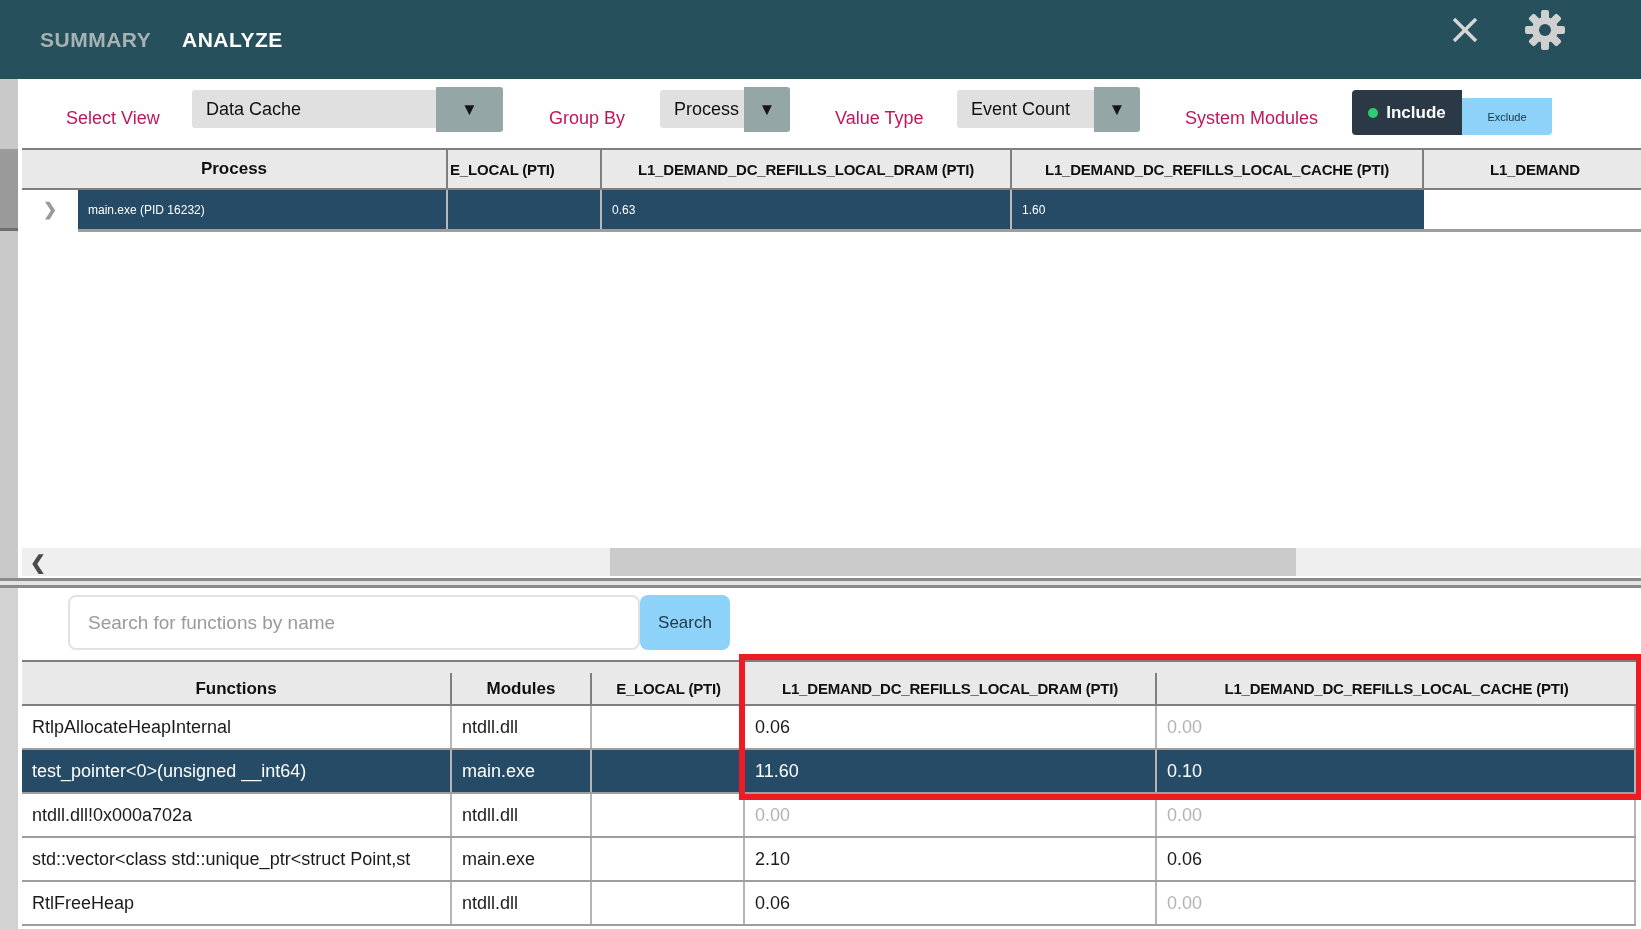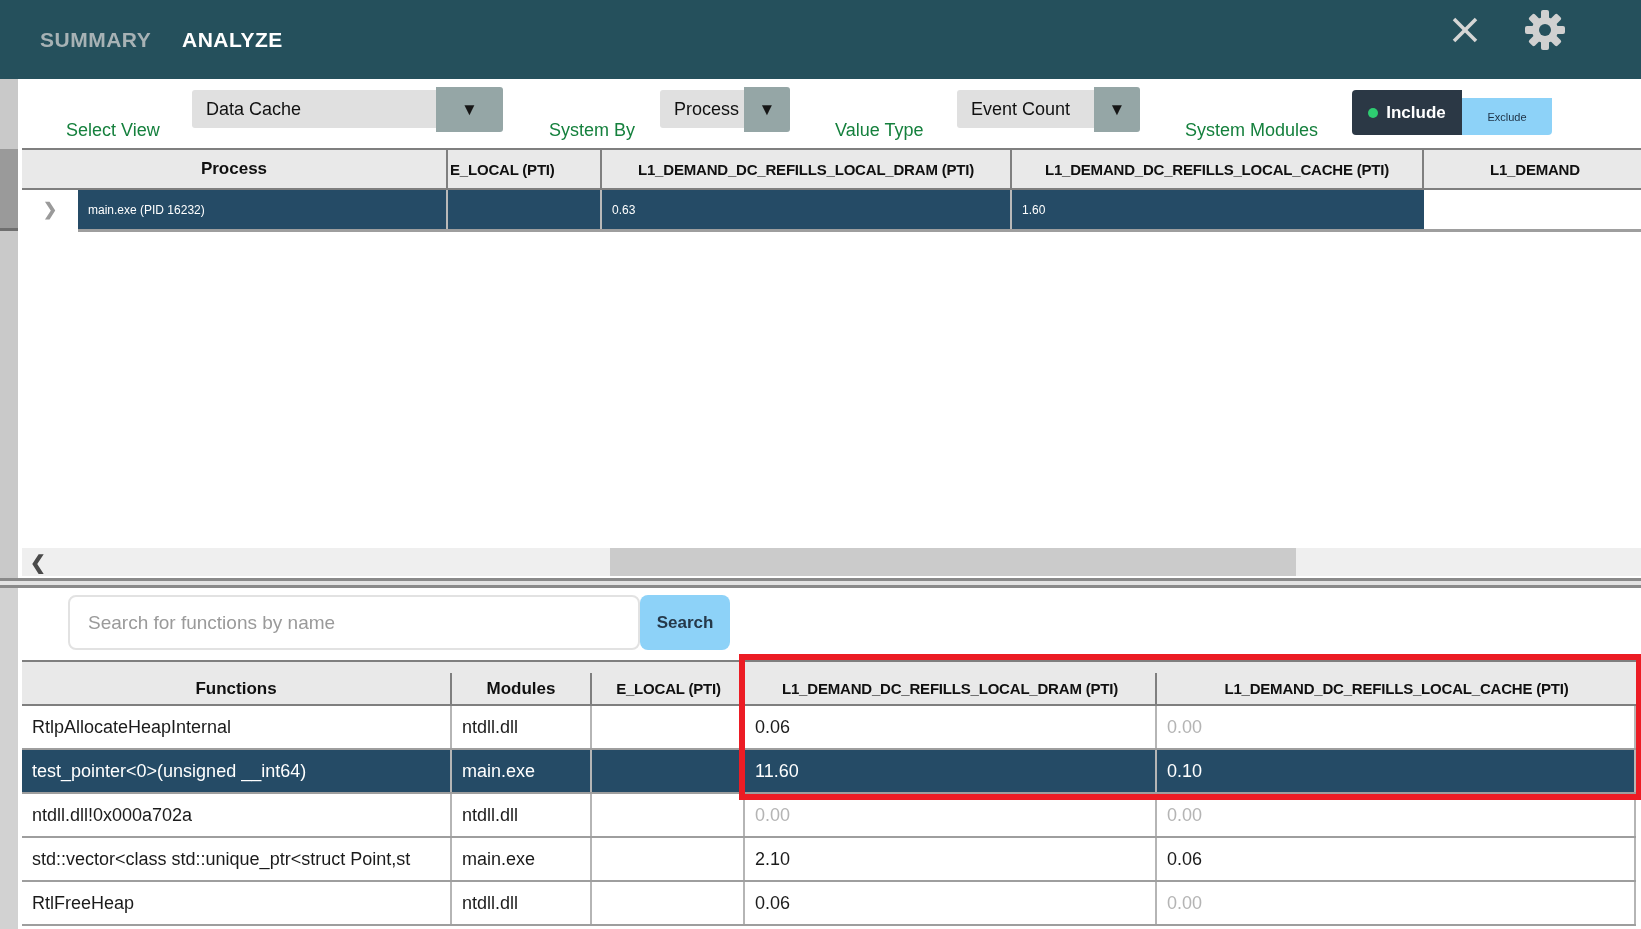--- a/index.html
+++ b/index.html
@@ -12,22 +12,22 @@
   .tab { position:absolute; top:0; height:79px; display:flex; align-items:center;
          font-weight:700; font-size:21px; letter-spacing:.5px; cursor:pointer; }
   .tab-summary { left:40px; color:#a7b2b5; }
   .tab-analyze { left:182px; color:#ffffff; }
   .appbar-icon { position:absolute; cursor:pointer; }
   .close-x { left:1447px; top:12px; }
   .gear { left:1521px; top:6px; }
 
   
   .toolbar { position:absolute; left:0; top:79px; width:1641px; height:69px; background:#fff; }
-  .tb-label { position:absolute; top:12px; height:79px; display:flex; align-items:center;
-              font-size:18px; color:#15803d; }
+  .tb-label { position:absolute; top:0; height:79px; display:flex; align-items:center;
+              font-size:18px; color:#be185d; }
   .dropdown { position:absolute; top:11px; height:38px; background:#e0e0e0; border-radius:3px;
               display:flex; align-items:center; cursor:pointer; }
   .dd-value { flex:1; padding-left:14px; font-size:18px; color:#111; white-space:nowrap; overflow:hidden; }
   .dd-arrowbox { width:46px; height:45px; background:#95a6a6; border-radius:0 3px 3px 0;
                  display:flex; align-items:center; justify-content:center; }
   .dd-arrowbox.wide { width:67px; }
   .dd-arrow { font-size:17px; color:#161616; line-height:1; }
   .toggle-group { position:absolute; left:1352px; top:11px; height:45px; display:flex;
                   border-radius:4px; overflow:hidden; }
   .btn-include { width:110px; background:#2b3845; color:#fff; font-weight:700; font-size:17px;
@@ -71,21 +71,21 @@
   .divider { position:absolute; left:0; top:578px; width:1641px; height:10px; background:#e3e3e3;
              border-top:3px solid #8a8a8a; border-bottom:3px solid #8a8a8a; }
 
   
   .search-input { position:absolute; left:68px; top:595px; width:572px; height:55px;
                   border:2px solid #e2e2e2; border-radius:8px; font-size:19px; padding:0 18px;
                   color:#333; outline:none; font-family:"Liberation Sans", sans-serif; }
   .search-input::placeholder { color:#9a9a9a; }
   .search-btn { position:absolute; left:640px; top:595px; width:90px; height:55px; background:#8dd2f8;
                 border:none; border-radius:8px; font-size:17px; color:#25394a; cursor:pointer;
-                font-family:"Liberation Sans", sans-serif;font-weight:bold; }
+                font-family:"Liberation Sans", sans-serif; }
 
   
   .ftable { position:absolute; left:22px; top:660px; width:1614px; }
   .ftable-head { display:grid; grid-template-columns:430px 140px 153px 412px 479px; height:46px;
                  background:#e9e9e9; border-top:2px solid #7f7f7f; border-bottom:2px solid #7f7f7f; }
   .ftable-head .hc { display:flex; align-items:center; justify-content:center; font-weight:700;
                      color:#101010; white-space:nowrap; overflow:hidden; border-right:2px solid #7f7f7f;margin-top:11px; }
   .ftable-head .hc:last-child { border-right:none; }
   .frow { display:grid; grid-template-columns:430px 140px 153px 412px 479px; height:44px;
           border-bottom:2px solid #9e9e9e; background:#fff; cursor:pointer; }
@@ -130,21 +130,21 @@
 
   <div class="toolbar">
     <div class="tb-label" style="left:66px;">Select View</div>
     <div class="dropdown" style="left:192px; width:311px;">
       <span class="dd-value">Data Cache</span>
       <span class="dd-arrowbox wide">
         <span class="dd-arrow">▼</span>
       </span>
     </div>
 
-    <div class="tb-label" style="left:549px;">System By</div>
+    <div class="tb-label" style="left:549px;">Group By</div>
     <div class="dropdown" style="left:660px; width:130px;">
       <span class="dd-value">Process</span>
       <span class="dd-arrowbox">
         <span class="dd-arrow">▼</span>
       </span>
     </div>
 
     <div class="tb-label" style="left:835px;">Value Type</div>
     <div class="dropdown" style="left:957px; width:183px;">
       <span class="dd-value">Event Count</span>

